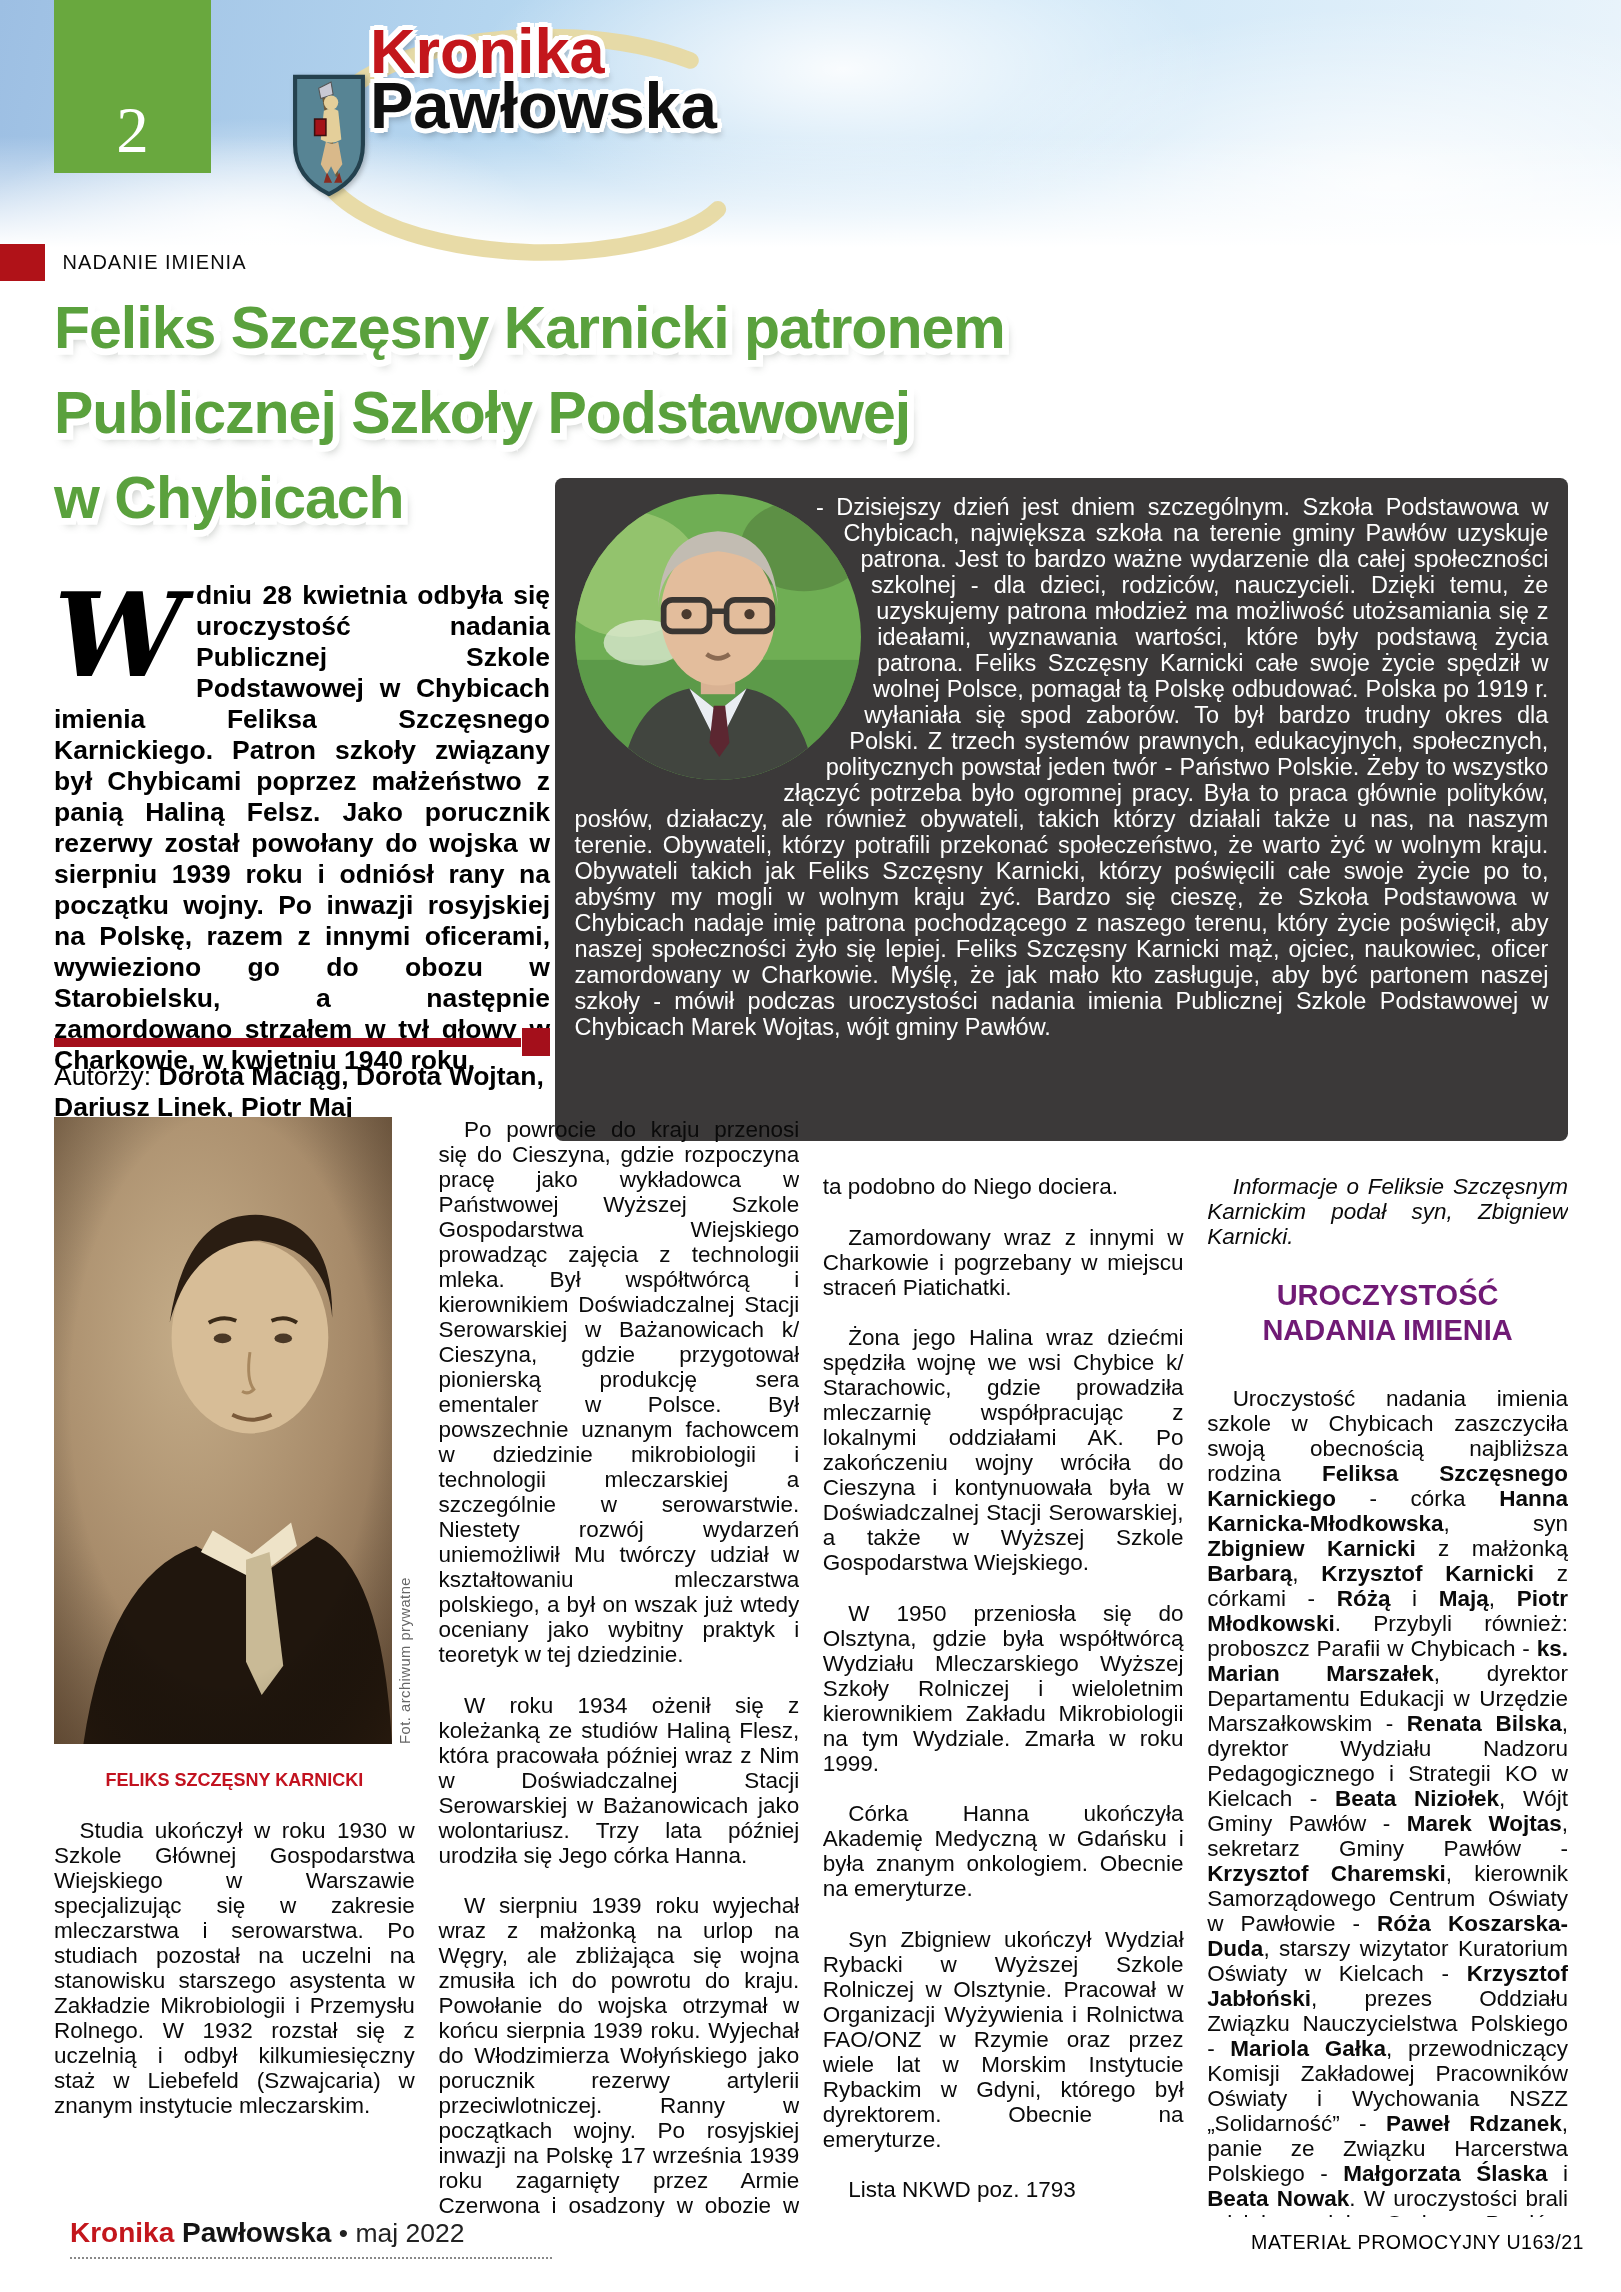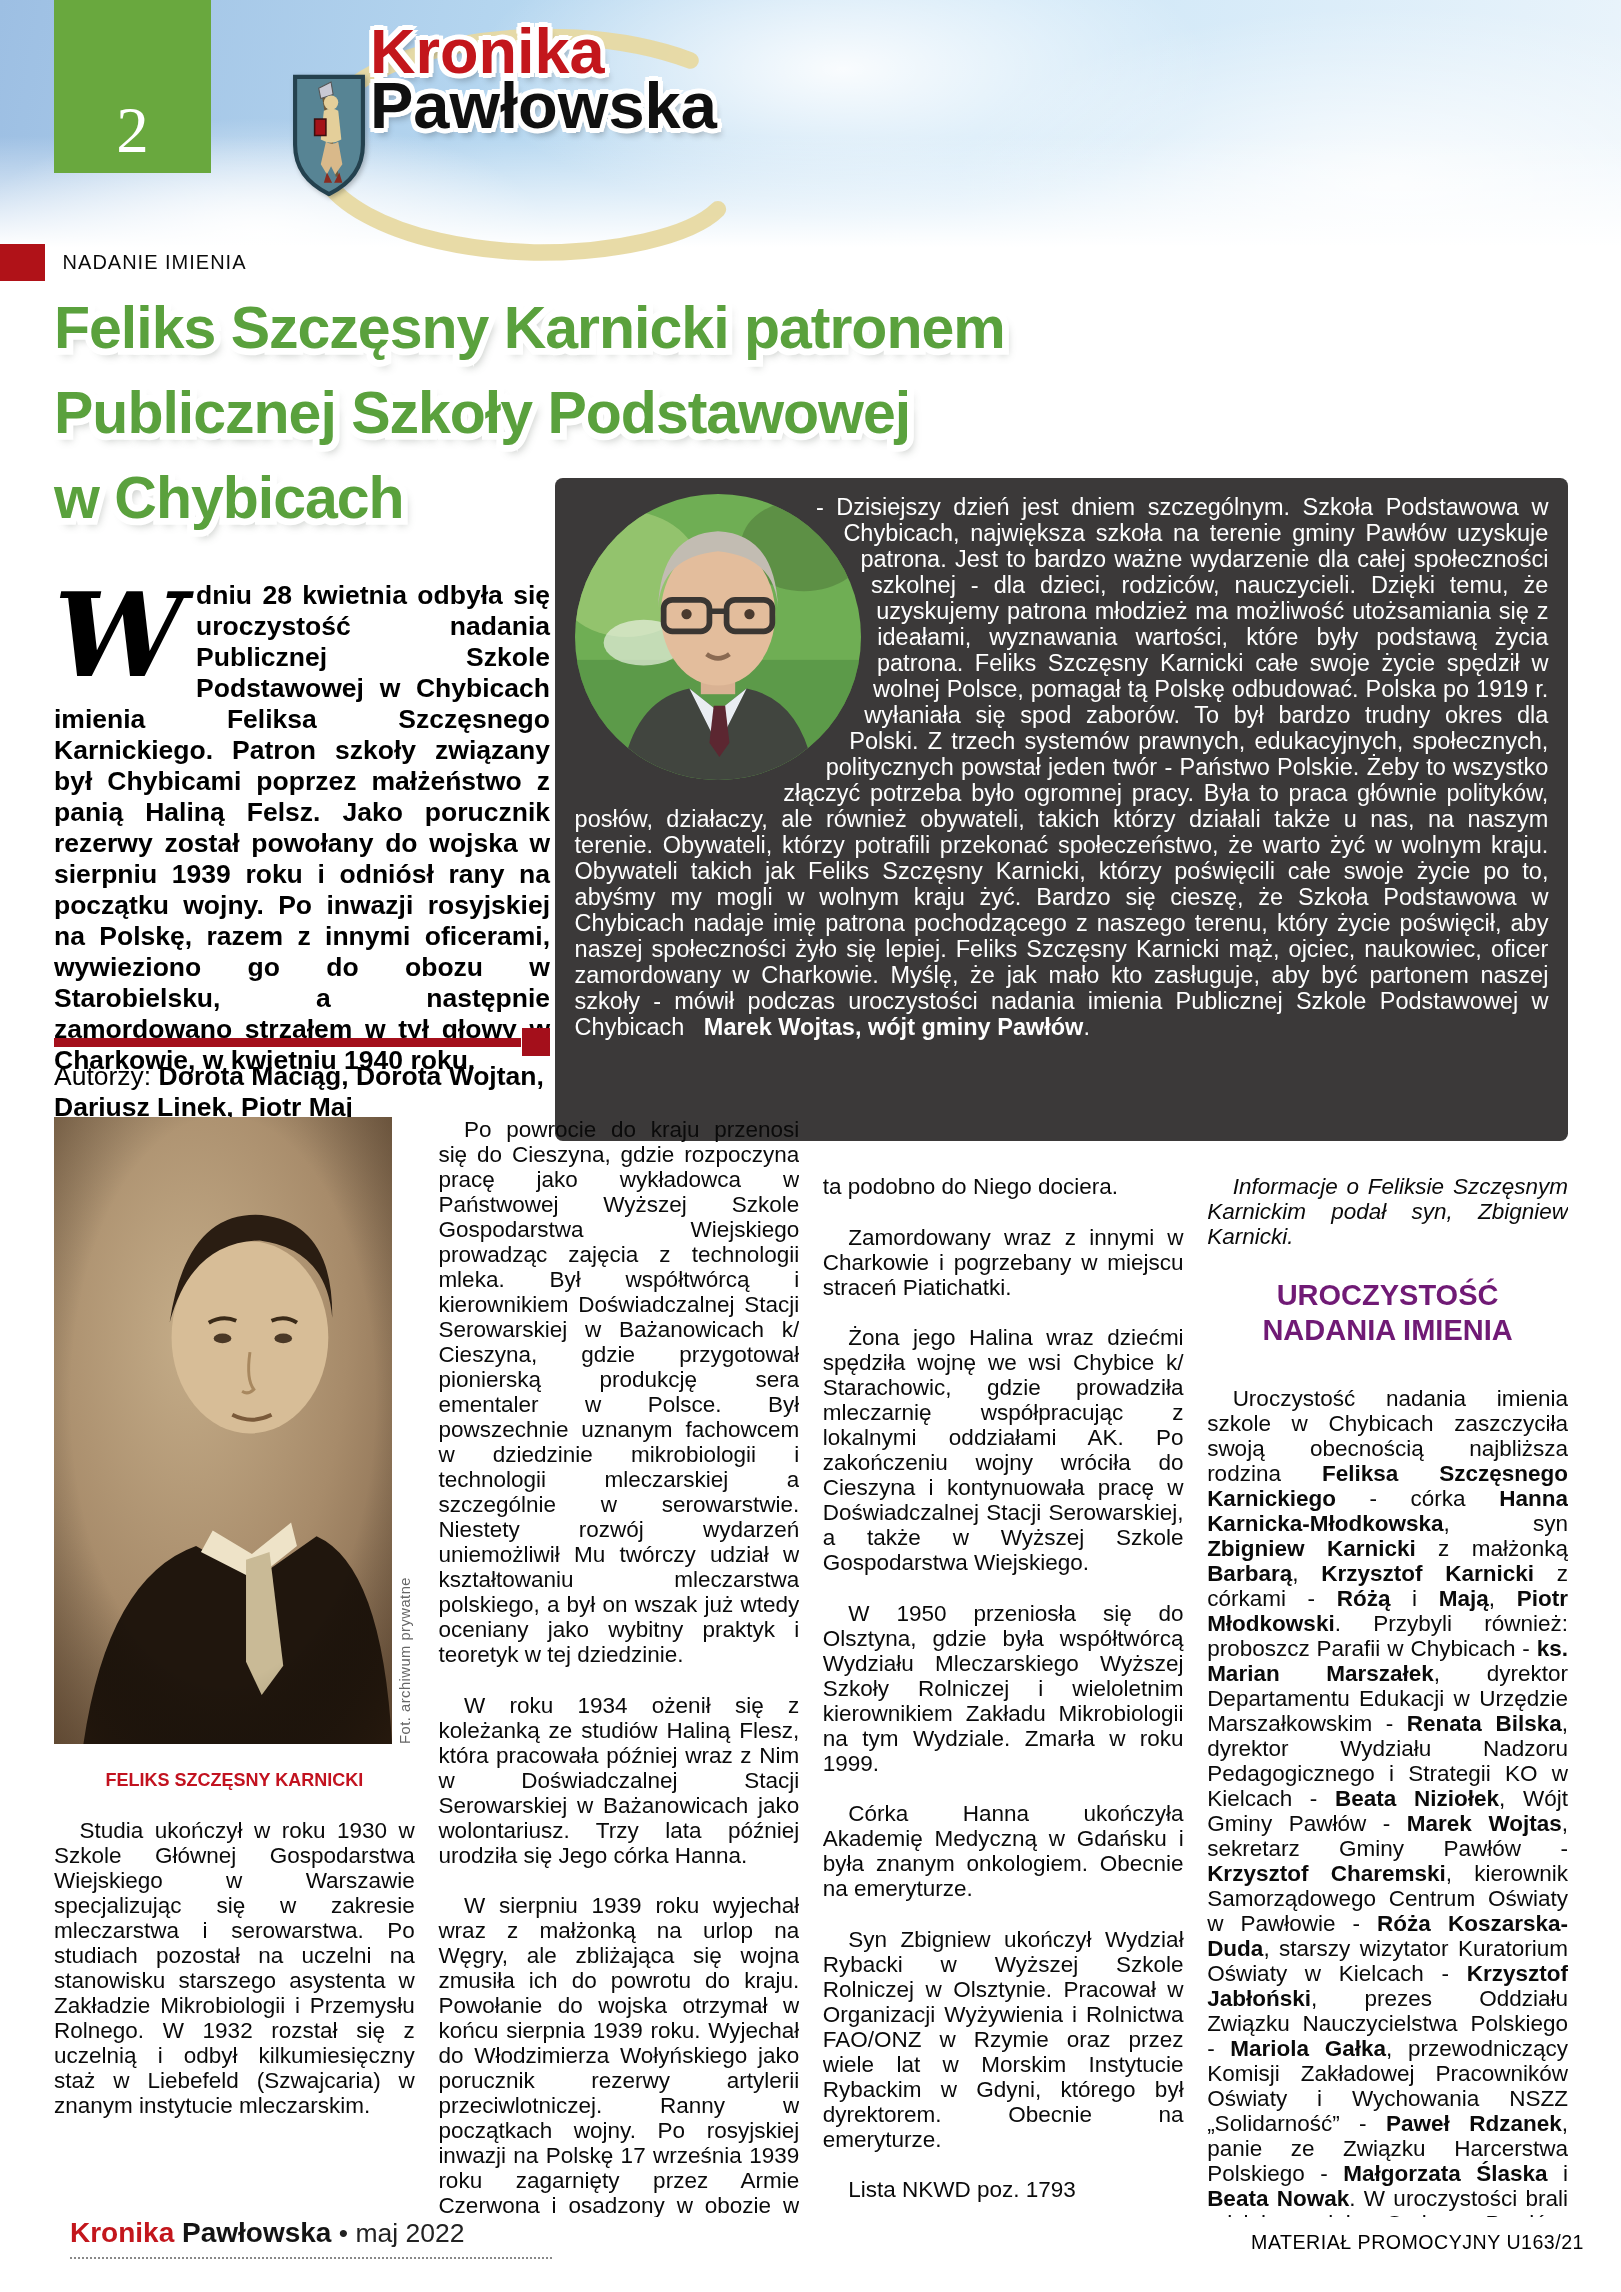--- a/index.html
+++ b/index.html
@@ -45,21 +45,21 @@
          line-height:31px;text-align:justify;color:#000;}
   .dropcap{float:left;font-family:"DejaVu Serif",serif;font-style:italic;font-weight:bold;
            font-size:116px;line-height:.78;margin:9.8px 11.8px 0 0;}
 
   
   .quote-box{position:absolute;left:555px;top:478px;width:1013px;height:663px;background:#3b3939;
              border-radius:7.8px;padding:15.7px 19.6px;box-sizing:border-box;overflow:hidden;}
   .speaker-circle{float:left;width:286px;height:286px;border-radius:50%;overflow:hidden;
                   shape-outside:circle(50%);margin:0 19.6px 7.8px 0;}
   .quote-text{margin:0;color:#fff;font-size:23.5px;line-height:26px;text-align:justify;}
-  .quote-text b{font-weight:bold;margin-left:13px;}
+  .quote-text b{font-weight:normal;}
 
   
   .redrule{position:absolute;left:54px;top:1027px;width:496px;height:29px;}
   .redrule .bar{position:absolute;left:0;top:10.8px;width:467px;height:8.8px;background:#a40f1b;}
   .redrule .sq{position:absolute;right:0;top:1px;width:28px;height:28px;background:#a40f1b;}
   .authors{position:absolute;left:54px;top:1061px;width:510px;font-size:26.5px;color:#000;}
   .authors .lbl{font-weight:normal;}
   .authors .names{font-weight:bold;}
 
   
@@ -208,21 +208,21 @@
           <p>Po powrocie do kraju przenosi się do Cieszyna, gdzie rozpoczyna pracę jako wykładowca w Państwowej Wyższej Szkole Gospodarstwa Wiejskiego prowadząc zajęcia z technologii mleka. Był współtwórcą i kierownikiem Doświadczalnej Stacji Serowarskiej w Bażanowicach k/ Cieszyna, gdzie przygotował pionierską produkcję sera ementaler w Polsce. Był powszechnie uznanym fachowcem w dziedzinie mikrobiologii i technologii mleczarskiej a szczególnie w serowarstwie. Niestety rozwój wydarzeń uniemożliwił Mu twórczy udział w kształtowaniu mleczarstwa polskiego, a był on wszak już wtedy oceniany jako wybitny praktyk i teoretyk w tej dziedzinie.</p>
           <p>W roku 1934 ożenił się z koleżanką ze studiów Haliną Flesz, która pracowała później wraz z Nim w Doświadczalnej Stacji Serowarskiej w Bażanowicach jako wolontariusz. Trzy lata później urodziła się Jego córka Hanna.</p>
           <p>W sierpniu 1939 roku wyjechał wraz z małżonką na urlop na Węgry, ale zbliżająca się wojna zmusiła ich do powrotu do kraju. Powołanie do wojska otrzymał w końcu sierpnia 1939 roku. Wyjechał do Włodzimierza Wołyńskiego jako porucznik rezerwy artylerii przeciwlotniczej. Ranny w początkach wojny. Po rosyjskiej inwazji na Polskę 17 września 1939 roku zagarnięty przez Armie Czerwona i osadzony w obozie w Starobielsku. W końcu stycznia 1940 roku rodzi się jego syn Zbigniew i wiadomość</p>
         </div>
     </div>
 
     <div class="col cont pad-top">
       <div>
           <p>ta podobno do Niego dociera.</p>
           <p>Zamordowany wraz z innymi w Charkowie i pogrzebany w miejscu straceń Piatichatki.</p>
-          <p>Żona jego Halina wraz dziećmi spędziła wojnę we wsi Chybice k/ Starachowic, gdzie prowadziła mleczarnię współpracując z lokalnymi oddziałami AK. Po zakończeniu wojny wróciła do Cieszyna i kontynuowała pracę w Doświadczalnej Stacji Serowarskiej, a także w Wyższej Szkole Gospodarstwa Wiejskiego.</p>
+          <p>Żona jego Halina wraz dziećmi spędziła wojnę we wsi Chybice k/ Starachowic, gdzie prowadziła mleczarnię współpracując z lokalnymi oddziałami AK. Po zakończeniu wojny wróciła do Cieszyna i kontynuowała była w Doświadczalnej Stacji Serowarskiej, a także w Wyższej Szkole Gospodarstwa Wiejskiego.</p>
           <p>W 1950 przeniosła się do Olsztyna, gdzie była współtwórcą Wydziału Mleczarskiego Wyższej Szkoły Rolniczej i wieloletnim kierownikiem Zakładu Mikrobiologii na tym Wydziale. Zmarła w roku 1999.</p>
           <p>Córka Hanna ukończyła Akademię Medyczną w Gdańsku i była znanym onkologiem. Obecnie na emeryturze.</p>
           <p>Syn Zbigniew ukończył Wydział Rybacki w Wyższej Szkole Rolniczej w Olsztynie. Pracował w Organizacji Wyżywienia i Rolnictwa FAO/ONZ w Rzymie oraz przez wiele lat w Morskim Instytucie Rybackim w Gdyni, którego był dyrektorem. Obecnie na emeryturze.</p>
           <p>Lista NKWD poz. 1793</p>
         </div>
     </div>
 
     <div class="col pad-top">
       <div class="lead-italic">
           <p>Informacje o Feliksie Szczęsnym Karnickim podał syn, Zbigniew Karnicki.</p>

